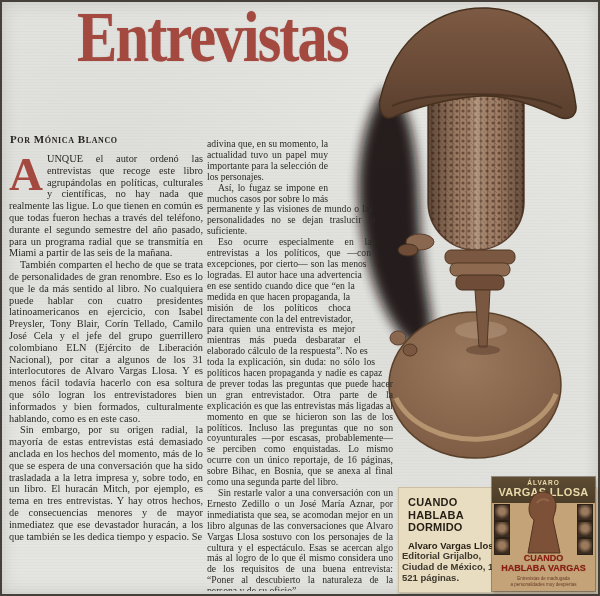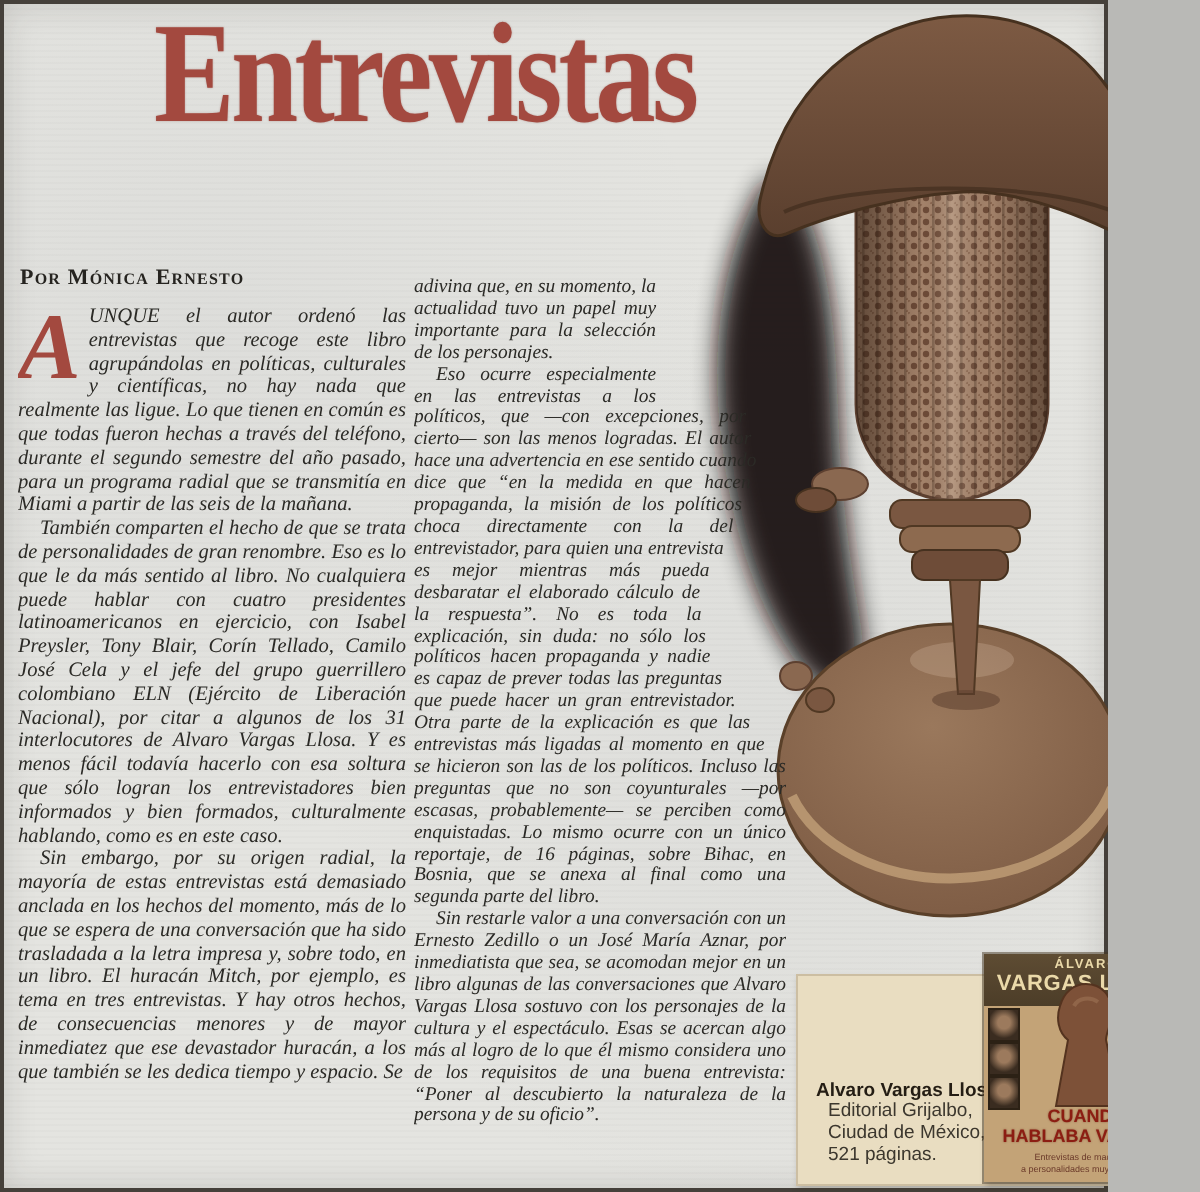--- a/index.html
+++ b/index.html
@@ -1,17 +1,17 @@
 <!DOCTYPE html>
 <html lang="es" style="--page_bg: #e4e4e0; --title_red: #a3493f; --headline_black: #1d1b18; --body_text: #2b2a26; --book_box_bg: #e9ddc1; --cover_band: #4c3d28; --cover_tan: #c3a377; --cover_title_red: #8c1d12; --mic_brown: #8a6750; --photo_shadow: #171109;"><head>
 <meta charset="utf-8">
 <style>
   html,body{margin:0;padding:0;background:#b9b9b6;}
   .page{
-    position:relative; width:554px; height:596px; overflow:hidden;
+    position:relative; width:600px; height:596px; overflow:hidden;
     font-family:"Liberation Serif", serif;
     background:
       radial-gradient(circle at 18% 28%, rgba(110,115,130,0.06), transparent 42%),
       radial-gradient(circle at 72% 62%, rgba(110,115,130,0.06), transparent 45%),
       repeating-linear-gradient(0deg, rgba(0,0,0,0.014) 0 1px, transparent 1px 3px),
       var(--page_bg, #e4e4e0);
     box-shadow: inset 0 0 0 2px #45403a, inset 0 0 18px rgba(40,35,30,0.18);
   }
   .title{
     position:absolute; left:77px; top:2px; margin:0;
@@ -24,21 +24,21 @@
   .headline{
     position:absolute; left:9px; top:72px; margin:0;
     font-size:45px; font-weight:700; line-height:1;
     color:var(--headline_black,#1d1b18); letter-spacing:0.5px;
   }
   .byline{
     position:absolute; left:10px; top:133px;
     font-variant:small-caps; font-weight:700; font-size:11px;
     letter-spacing:0.6px; color:#262420;
   }
-  .col{ position:absolute; color:var(--body_text,#2b2a26); text-align:justify; overflow:hidden; hyphens:auto;font-style:italic;}
+  .col{ position:absolute; color:var(--body_text,#2b2a26); text-align:justify; overflow:hidden; hyphens:auto;}
   .col1{ left:9px;  top:153px; width:194px; height:395px; font-size:10.3px; line-height:11.8px;}
   .col2{ left:207px; top:139px; width:186px; height:452px; font-size:9.7px;  line-height:10.9px;}
   .col p{ margin:0; }
   .col p.indent{ text-indent:11px; }
   .dropcap{
     float:left; font-size:47px; line-height:38px; font-weight:700;
     color:var(--title_red,#a3493f); padding:2px 4px 0 0;
   }
   .wrapblob{
     float:right; width:70px; height:240px;
@@ -50,21 +50,21 @@
     position:absolute; left:398px; top:487px; width:199px; height:106px;
     background:var(--book_box_bg,#e9ddc1);
     box-shadow: inset 0 0 0 1px rgba(120,100,70,0.25), 1px 2px 3px rgba(60,50,40,0.25);
     font-family:"Liberation Sans", sans-serif;
   }
   .bb-title{
     position:absolute; left:10px; top:9px; width:85px;
     font-size:11px; font-weight:700; line-height:12.5px; color:#241d14; letter-spacing:0.2px;
   }
   .bb-author{ position:absolute; left:10px; top:53px; font-size:9.5px; font-weight:700; color:#241d14;}
-  .bb-pub{ position:absolute; left:16px; top:64px; font-size:9.5px; line-height:10.8px; color:#3c372e;}
+  .bb-pub{ position:absolute; left:4px; top:64px; font-size:9.5px; line-height:10.8px; color:#3c372e;font-weight:bold;}
   .bb-pub span{ display:block; }
 
   .cover{
     position:absolute; left:492px; top:477px; width:103px; height:114px;
     background:var(--cover_tan,#c3a377);
     box-shadow:0 0 0 1px rgba(70,55,35,0.5), 1px 2px 3px rgba(60,50,40,0.3);
     font-family:"Liberation Sans", sans-serif; overflow:hidden;
   }
   .cover-band{
     position:absolute; left:0; top:0; width:100%; height:26px;
@@ -153,39 +153,41 @@
     <ellipse cx="143" cy="350" rx="17" ry="5" fill="#5d4030" opacity="0.55"></ellipse>
 
     <ellipse cx="58" cy="338" rx="8" ry="7" fill="#8a6850" stroke="#5d4030"></ellipse>
     <ellipse cx="70" cy="350" rx="7" ry="6" fill="#7a5741" stroke="#503823"></ellipse>
 
     <path d="M 40 100 C 55 32, 105 6, 148 8 C 195 10, 228 45, 236 106 C 237 116, 229 121, 219 117 C 186 101, 161 95, 141 96 C 111 98, 76 107, 53 117 C 43 121, 38 110, 40 100 Z" fill="url(#hoodg)" stroke="#46311f" stroke-width="1.5"></path>
     <path d="M 52 106 C 80 92, 180 88, 222 108" fill="none" stroke="#3c2a1b" stroke-width="2" opacity="0.6"></path>
   </svg>
 
   <h1 class="title">Entrevistas</h1>
-  <div class="byline">Por Mónica Ernesto</div>
+  <div class="byline">Por Mónica Blanco</div>
 
   <div class="col col1">
     <p class="p">
       <span class="dropcap">A</span><span>UNQUE el autor ordenó las entrevistas que recoge este libro agrupándolas en políticas, culturales y científicas, no hay nada que realmente las ligue. Lo que tienen en común es que todas fueron hechas a través del teléfono, durante el segundo semestre del año pasado, para un programa radial que se transmitía en Miami a partir de las seis de la mañana.</span>
     </p>
     <p class="p indent">También comparten el hecho de que se trata de personalidades de gran renombre. Eso es lo que le da más sentido al libro. No cualquiera puede hablar con cuatro presidentes latinoamericanos en ejercicio, con Isabel Preysler, Tony Blair, Corín Tellado, Camilo José Cela y el jefe del grupo guerrillero colombiano ELN (Ejército de Liberación Nacional), por citar a algunos de los 31 interlocutores de Alvaro Vargas Llosa. Y es menos fácil todavía hacerlo con esa soltura que sólo logran los entrevistadores bien informados y bien formados, culturalmente hablando, como es en este caso.</p>
     <p class="p indent">Sin embargo, por su origen radial, la mayoría de estas entrevistas está demasiado anclada en los hechos del momento, más de lo que se espera de una conversación que ha sido trasladada a la letra impresa y, sobre todo, en un libro. El huracán Mitch, por ejemplo, es tema en tres entrevistas. Y hay otros hechos, de consecuencias menores y de mayor inmediatez que ese devastador huracán, a los que también se les dedica tiempo y espacio. Se</p>
   </div>
 
   <div class="col col2">
     <div class="wrapblob"></div>
     <p class="p">adivina que, en su momento, la actualidad tuvo un papel muy importante para la selección de los personajes.</p>
+    <p class="p indent">Así, lo fugaz se impone en muchos casos por sobre lo más permanente y las visiones de mundo o las personalidades no se dejan traslucir lo suficiente.</p>
     <p class="p indent">Eso ocurre especialmente en las entrevistas a los políticos, que —con excepciones, por cierto— son las menos logradas. El autor hace una advertencia en ese sentido cuando dice que “en la medida en que hacen propaganda, la misión de los políticos choca directamente con la del entrevistador, para quien una entrevista es mejor mientras más pueda desbaratar el elaborado cálculo de la respuesta”. No es toda la explicación, sin duda: no sólo los políticos hacen propaganda y nadie es capaz de prever todas las preguntas que puede hacer un gran entrevistador. Otra parte de la explicación es que las entrevistas más ligadas al momento en que se hicieron son las de los políticos. Incluso las preguntas que no son coyunturales —por escasas, probablemente— se perciben como enquistadas. Lo mismo ocurre con un único reportaje, de 16 páginas, sobre Bihac, en Bosnia, que se anexa al final como una segunda parte del libro.</p>
     <p class="p indent">Sin restarle valor a una conversación con un Ernesto Zedillo o un José María Aznar, por inmediatista que sea, se acomodan mejor en un libro algunas de las conversaciones que Alvaro Vargas Llosa sostuvo con los personajes de la cultura y el espectáculo. Esas se acercan algo más al logro de lo que él mismo considera uno de los requisitos de una buena entrevista: “Poner al descubierto la naturaleza de la persona y de su oficio”.</p>
 
   </div>
 
   <div class="bookbox">
+    <div class="bb-title">CUANDO HABLABA DORMIDO</div>
     <div class="bb-author">Alvaro Vargas Llosa.</div>
     <div class="bb-pub">
       <span>Editorial Grijalbo,</span>
       <span>Ciudad de México, 1999,</span>
       <span>521 páginas.</span>
     </div>
   </div>
 
   <div class="cover">
     <div class="cover-band">

